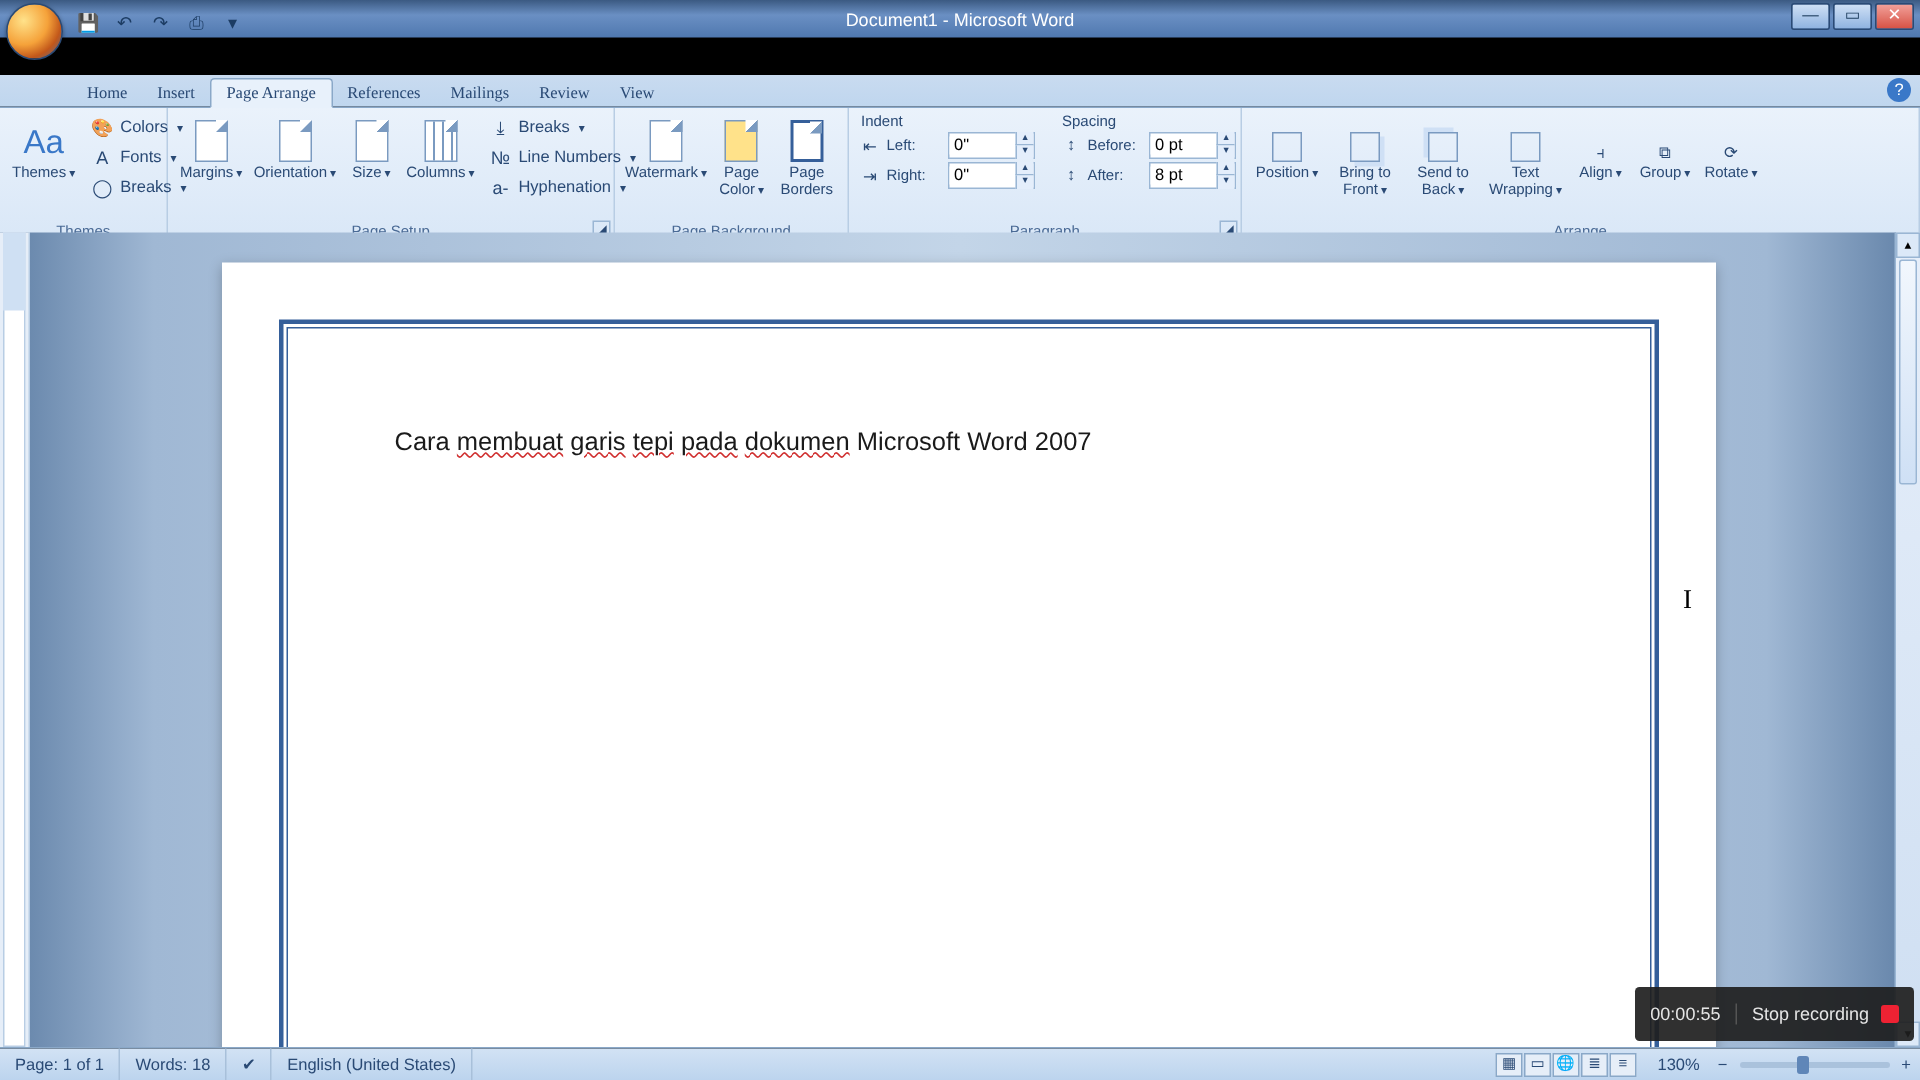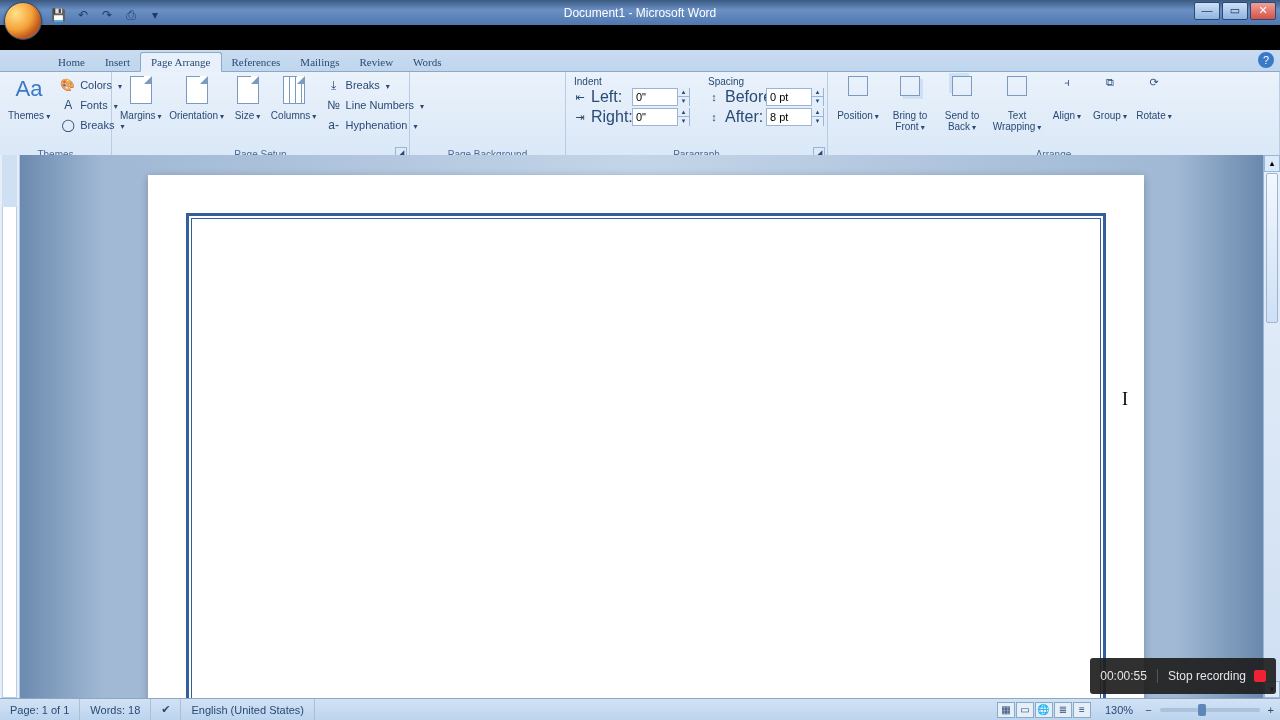--- a/index.html
+++ b/index.html
@@ -25,35 +25,35 @@
 .help-icon { position:absolute; right:6px; top:2px; width:16px; height:16px; border-radius:50%; background:#3a78c8; color:#fff; font-size:11px; text-align:center; line-height:16px; cursor:pointer; }
 
 
 .ribbon { height:90px; background:linear-gradient(#eaf2fb,#d9e7f7); border-bottom:1px solid #8aa8c8; display:flex; font-size:11px; color:#2a4a75; }
 .group { border-right:1px solid #b8cde4; padding:2px 6px; display:flex; flex-direction:column; position:relative; }
 .group-label { position:absolute; bottom:1px; left:0; right:0; text-align:center; font-size:10px; color:#4a6a95; }
 .group-body { flex:1; display:flex; align-items:flex-start; gap:4px; }
 .dlg-launcher { position:absolute; right:2px; bottom:2px; width:12px; height:12px; font-size:9px; text-align:center; line-height:10px; border:1px solid #9ab6d4; cursor:pointer; }
 
 .big-btn { display:flex; flex-direction:column; align-items:center; width:48px; padding:2px; cursor:pointer; text-align:center; gap:2px; }
-.big-btn .icn { width:32px; height:32px; display:flex; align-items:flex-start; justify-content:center; }
+.big-btn .icn { width:32px; height:32px; display:flex; align-items:flex-end; justify-content:center; }
 .big-btn .lbl { font-size:10px; line-height:11px; }
 .big-btn .chev::after { content:"▾"; font-size:8px; margin-left:2px; }
 
 .small-row { display:flex; flex-direction:column; gap:2px; padding-top:2px; }
 .small-btn { display:flex; align-items:center; gap:4px; padding:1px 4px; cursor:pointer; font-size:11px; white-space:nowrap; }
 .small-btn .icn { width:16px; height:16px; display:flex; align-items:center; justify-content:center; font-size:12px; }
 .small-btn .chev::after { content:"▾"; font-size:8px; margin-left:2px; }
 
 
 .para-col { display:flex; flex-direction:column; gap:2px; padding-top:14px; }
 .para-hdr { position:absolute; top:2px; font-size:10px; }
 .para-row { display:flex; align-items:center; gap:3px; }
 .para-row .icn { width:16px; height:14px; font-size:11px; display:flex; align-items:center; justify-content:center; }
-.para-row label { width:38px; font-size:16px; }
+.para-row label { width:38px; font-size:10px; }
 .spinner { display:flex; align-items:center; border:1px solid #9ab6d4; background:#fff; height:18px; }
 .spinner input { border:0; width:44px; font-size:11px; padding:0 3px; outline:none; }
 .spinner .spins { display:flex; flex-direction:column; width:12px; }
 .spinner .spins span { height:9px; font-size:7px; text-align:center; line-height:8px; background:#e4eefb; border-left:1px solid #9ab6d4; cursor:pointer; }
 .spinner .spins span:first-child { border-bottom:1px solid #9ab6d4; }
 
 
 .ruler-row { height:18px; background:#e6eef8; border-bottom:1px solid #b8cde4; display:flex; align-items:center; position:relative; }
 .tab-well { width:18px; height:16px; border:1px solid #8aa8c8; background:#fff; margin-left:4px; font-size:10px; text-align:center; line-height:14px; cursor:pointer; }
 .ruler { flex:1; height:16px; margin:0 18px 0 24px; background:#fff; border:1px solid #b8cde4; position:relative; font-size:8px; color:#5a7aa0; overflow:hidden; }
@@ -123,21 +123,21 @@
   </div>
 </div>
 
 <div class="tabs-row">
   <div class="tab">Home</div>
   <div class="tab">Insert</div>
   <div class="tab active">Page Arrange</div>
   <div class="tab">References</div>
   <div class="tab">Mailings</div>
   <div class="tab">Review</div>
-  <div class="tab">Words</div>
+  <div class="tab">View</div>
   <div class="help-icon">?</div>
 </div>
 
 <div class="ribbon">
 
   <div class="group" style="width:112px">
     <div class="group-body">
       <div class="big-btn">
         <div class="icn">
             <span style="font-size:22px;color:#3a78c8">Aa</span>
@@ -207,20 +207,40 @@
             <span>Hyphenation</span>
             <span class="chev"></span>
           </div>
       </div>
     </div>
     <div class="dlg-launcher">◢</div>
     <div class="group-label">Page Setup</div>
   </div>
 
   <div class="group" style="width:156px">
+    <div class="group-body">
+      <div class="big-btn" style="width:56px">
+          <div class="icn">
+            <div class="ic-page"></div>
+          </div>
+          <div class="lbl chev">Watermark</div>
+        </div>
+      <div class="big-btn" style="width:40px">
+          <div class="icn">
+            <div class="ic-page" style="background:#ffe28a"></div>
+          </div>
+          <div class="lbl chev">Page Color</div>
+        </div>
+      <div class="big-btn" style="width:46px">
+          <div class="icn">
+            <div class="ic-page" style="border:2px solid #355f9a"></div>
+          </div>
+          <div class="lbl">Page Borders</div>
+        </div>
+    </div>
     <div class="group-label">Page Background</div>
   </div>
 
   <div class="group" style="width:262px">
     <div class="group-body" style="gap:16px">
       <div style="position:relative">
         <div class="para-hdr" style="left:2px">Indent</div>
         <div class="para-col">
           <div class="para-row">
             <span class="icn">⇤</span>
@@ -395,20 +415,21 @@
 
 <div class="doc-area">
   <div class="vruler">
     <div class="vruler-inner"></div>
     <div class="vmargin" style="top:0;height:52px"></div>
   </div>
   <div class="canvas">
     <div class="page">
       <div class="page-border"></div>
       <div class="doc-text">
+        <div class="l1"><span>Cara </span><span class="spell">membuat</span><span> </span><span class="spell">garis</span><span> </span><span class="spell">tepi</span><span> </span><span class="spell">pada</span><span> </span><span class="spell">dokumen</span><span> Microsoft Word 2007</span></div>
       </div>
     </div>
     <div class="text-cursor" style="left:1102px; top:234px">I</div>
   </div>
   <div class="scroll">
     <div class="arrow">▴</div>
     <div class="thumb"></div>
     <div class="arrow bottom">▾</div>
   </div>
 </div>

